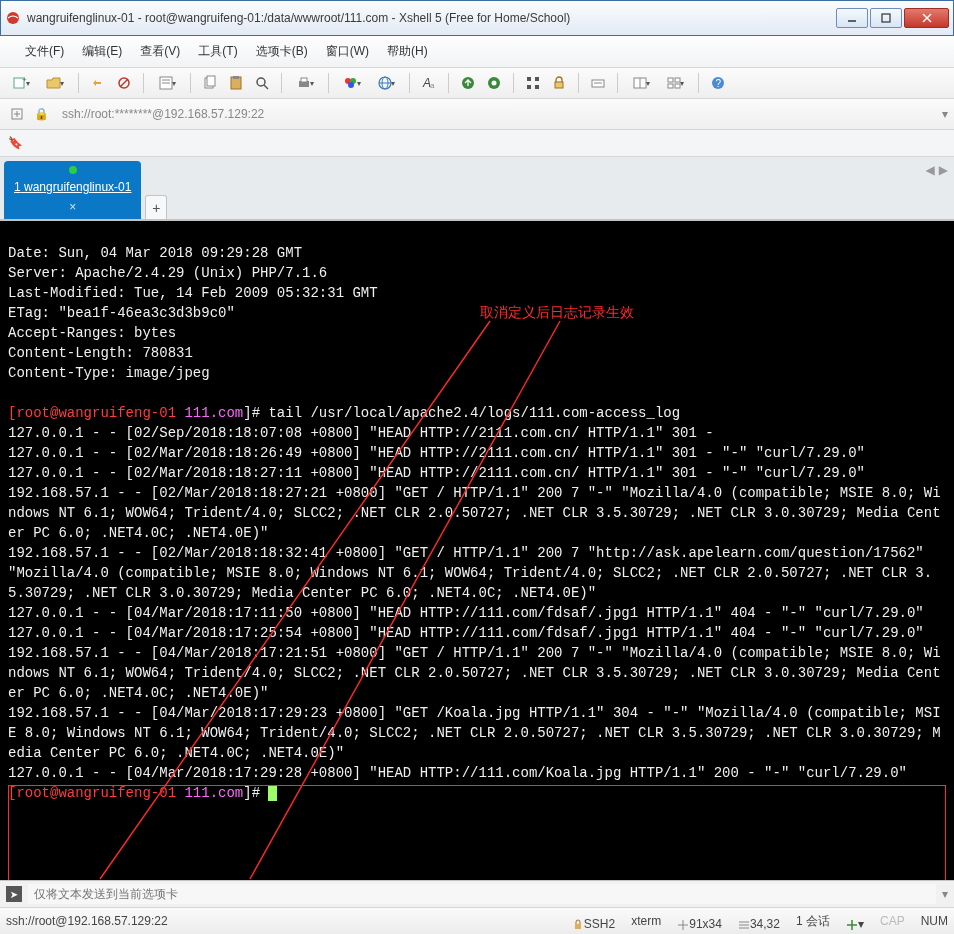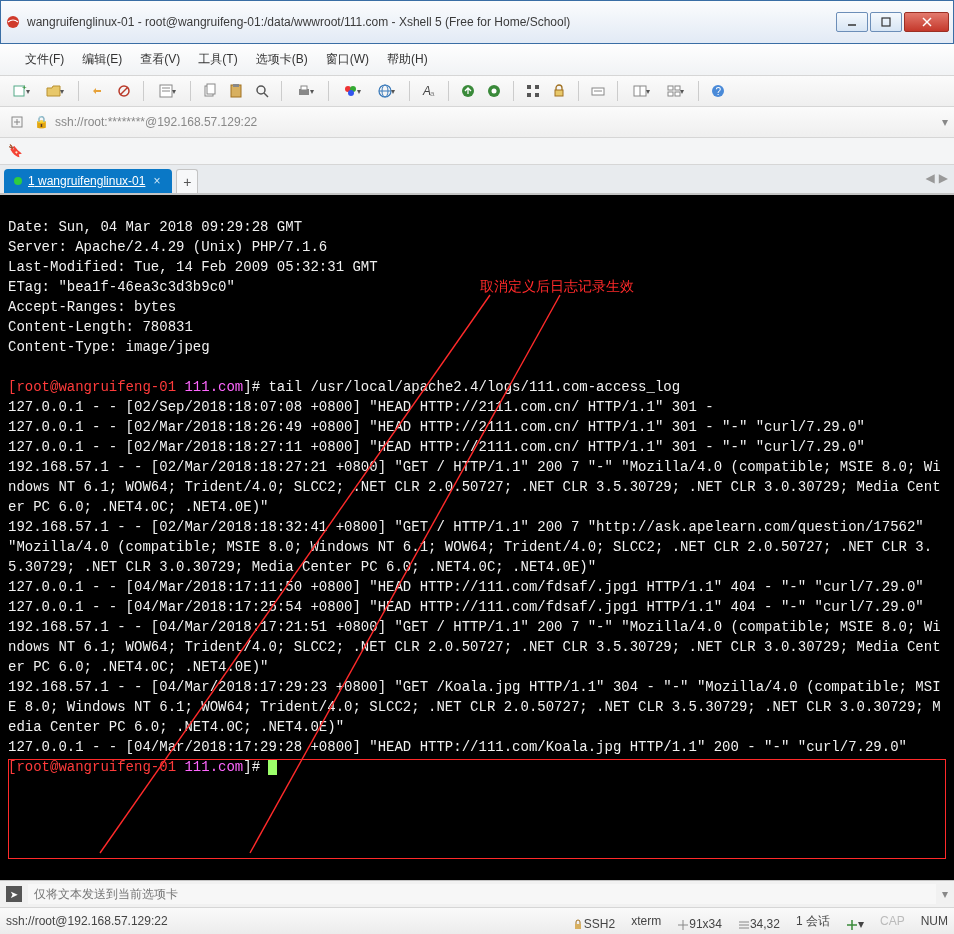--- a/index.html
+++ b/index.html
@@ -1,37 +1,37 @@
 <!DOCTYPE html>
 <html><head>
 <meta charset="utf-8">
 <style>
   * { margin: 0; padding: 0; box-sizing: border-box; }
   body { font-family: "Microsoft YaHei", "Segoe UI", Arial, sans-serif; font-size: 12px; background: #fff; width: 954px; height: 934px; overflow: hidden; display: flex; flex-direction: column; }
-  .titlebar { background: linear-gradient(#fbfcfd, #e2eaf5); border: 1px solid #3a6ea5; height: 44px; display: flex; align-items: center; padding: 0 4px; }
+  .titlebar { background: linear-gradient(#fbfcfd, #e2eaf5); border: 1px solid #3a6ea5; height: 36px; display: flex; align-items: center; padding: 0 4px; }
   .titlebar .icon { width: 16px; height: 16px; margin-right: 6px; }
   .titlebar .title { flex: 1; color: #3b3b3b; font-size: 12px; white-space: nowrap; overflow: hidden; text-overflow: ellipsis; }
   .winbtns { display: flex; gap: 0; }
   .winbtn { width: 32px; height: 20px; border: 1px solid #6c8eb8; background: linear-gradient(#f5f9fd,#d7e5f4); display: flex; align-items: center; justify-content: center; font-size: 11px; border-radius: 2px; margin-left: 2px; cursor: pointer; }
   .winbtn.close { background: linear-gradient(#e37a6e,#c4382b); color: #fff; border-color: #9c2f24; width: 45px; }
   .menubar { background: linear-gradient(#fefefe,#f1f3f5); border-bottom: 1px solid #d6d6d6; padding: 4px 17px; display: flex; gap: 2px; }
   .menuitem { padding: 3px 8px; cursor: pointer; color: #333; }
   .toolbar { background: linear-gradient(#fbfbfb,#efefef); border-bottom: 1px solid #d6d6d6; padding: 4px 6px; display: flex; align-items: center; gap: 4px; flex-wrap: wrap; }
   .toolsep { width: 1px; height: 20px; background: #ccc; margin: 0 4px; }
   .toolbtn { width: 22px; height: 22px; display: flex; align-items: center; justify-content: center; cursor: pointer; border-radius: 2px; }
   .toolbtn .sv { width: 16px; height: 16px; }
   .toolbtn .dd { font-size: 8px; margin-left: -2px; color: #555; }
   .toolbtn.wdd { width: 30px; }
   .addrbar { background: linear-gradient(#fbfbfb,#efefef); border-bottom: 1px solid #d6d6d6; padding: 4px 6px; display: flex; align-items: center; gap: 6px; }
   .addrbar .lock { color: #9a9a9a; }
-  .addrbar .addrtxt { color: #888; font-size: 12px; flex: 1; }
+  .addrbar .addrtxt { color: #888; font-size: 12px; flex: 1; margin-left: 7px; }
   .addrbar .drop { color: #888; cursor: pointer; }
   .hintbar { background: #f4f5f6; border-bottom: 1px solid #d6d6d6; padding: 6px 8px; display: flex; align-items: center; gap: 6px; color: #888; }
   .tabbar { background: #e8ebee; border-bottom: 1px solid #c4c4c4; display: flex; align-items: flex-end; padding: 4px 4px 0 4px; position: relative; }
-  .tab { background: #0a78c6; color: #fff; padding: 5px 10px 5px 10px; border-radius: 4px 4px 0 0; display: flex; align-items: center; gap: 6px; font-size: 12px; cursor: pointer; }
+  .tab { background: #0a78c6; color: #fff; padding: 5px 10px 5px 10px; border-radius: 4px 4px 0 0; display: flex; align-items: center; gap: 6px; font-size: 12px; cursor: pointer; flex-direction: column; }
   .tab .dot { width: 8px; height: 8px; background: #2ecc40; border-radius: 50%; }
   .tab .txt { text-decoration: underline; }
   .tab .x { color: #cde7f8; cursor: pointer; padding: 0 2px; }
   .tabadd { width: 22px; height: 24px; background: #f7f8f9; border: 1px solid #c4c4c4; border-bottom: none; border-radius: 3px 3px 0 0; display: flex; align-items: center; justify-content: center; margin-left: 4px; cursor: pointer; font-size: 14px; color: #555; }
   .tabnav { position: absolute; right: 6px; top: 6px; display: flex; gap: 4px; color: #999; }
   .tabnav span { cursor: pointer; }
   .term { flex: 1; background: #000; color: #f0f0f0; font-family: Consolas, "Courier New", monospace; font-size: 14px; line-height: 20px; padding: 2px 8px; white-space: pre-wrap; word-break: break-all; position: relative; overflow: hidden; border-top: 1px solid #c4c4c4; }
   .red { color: #ff2a2a; }
   .prompt-u { color: #ff3b3b; }
   .prompt-d { color: #ff66ff; }

